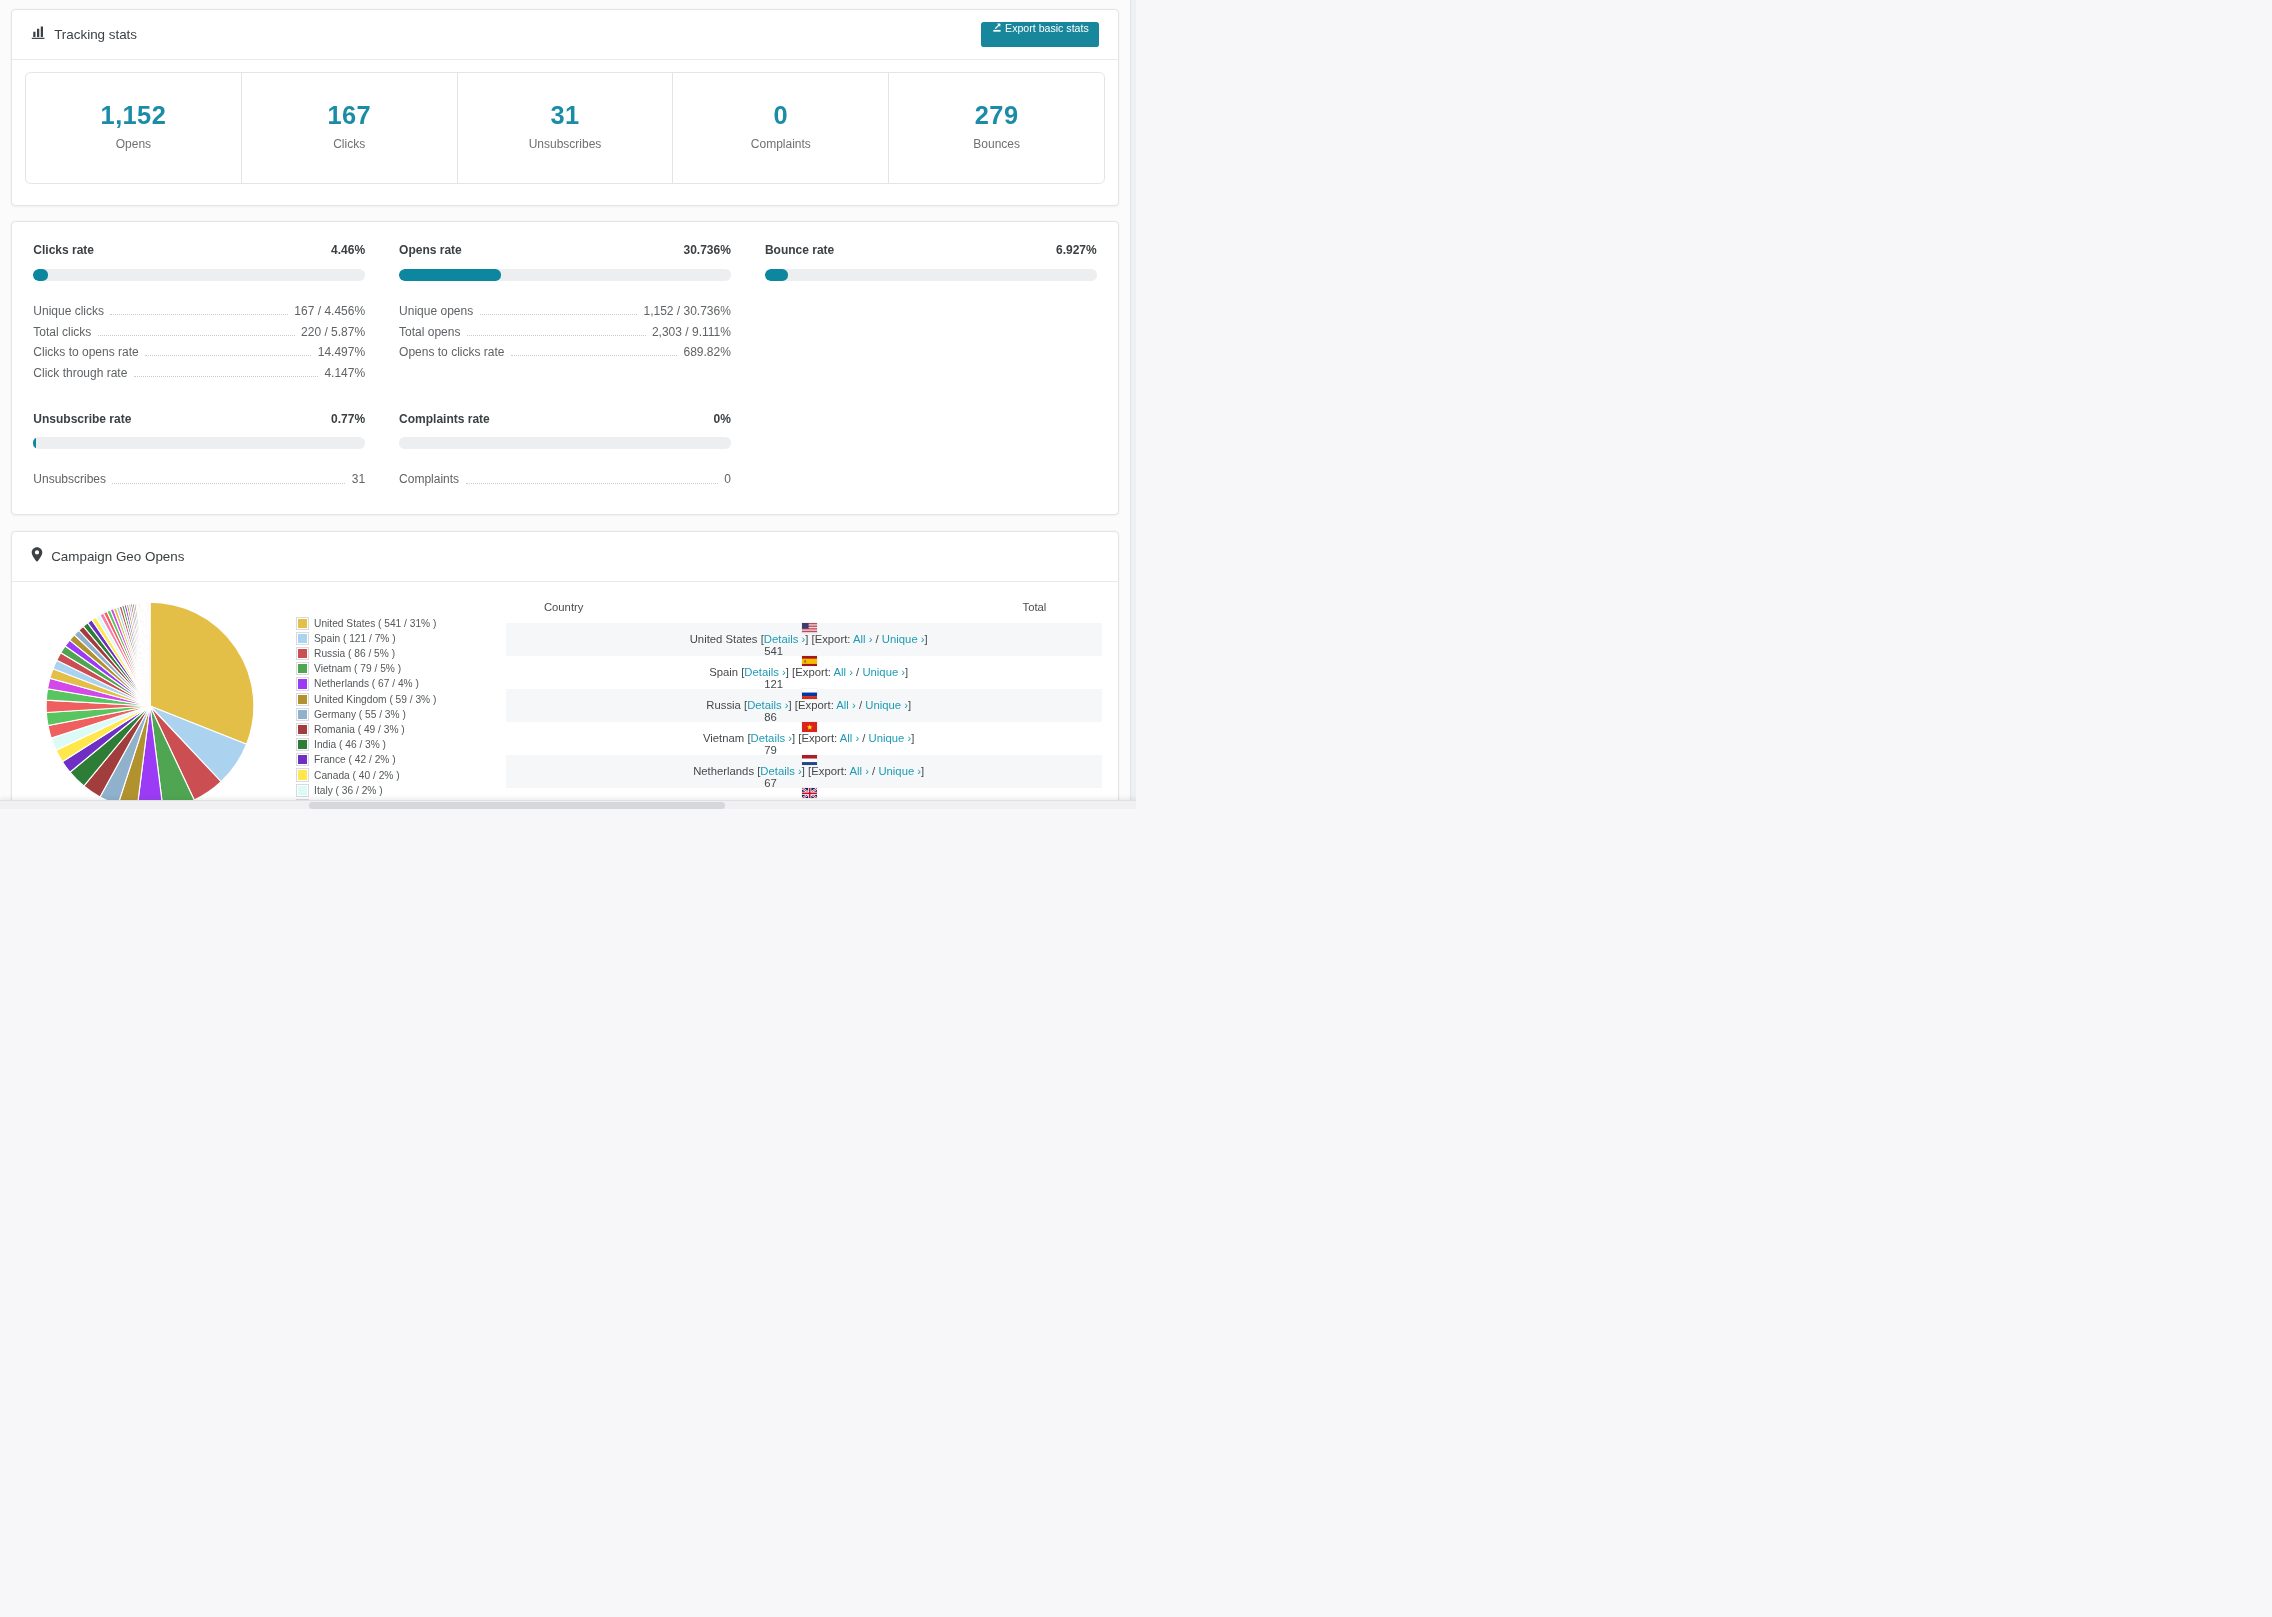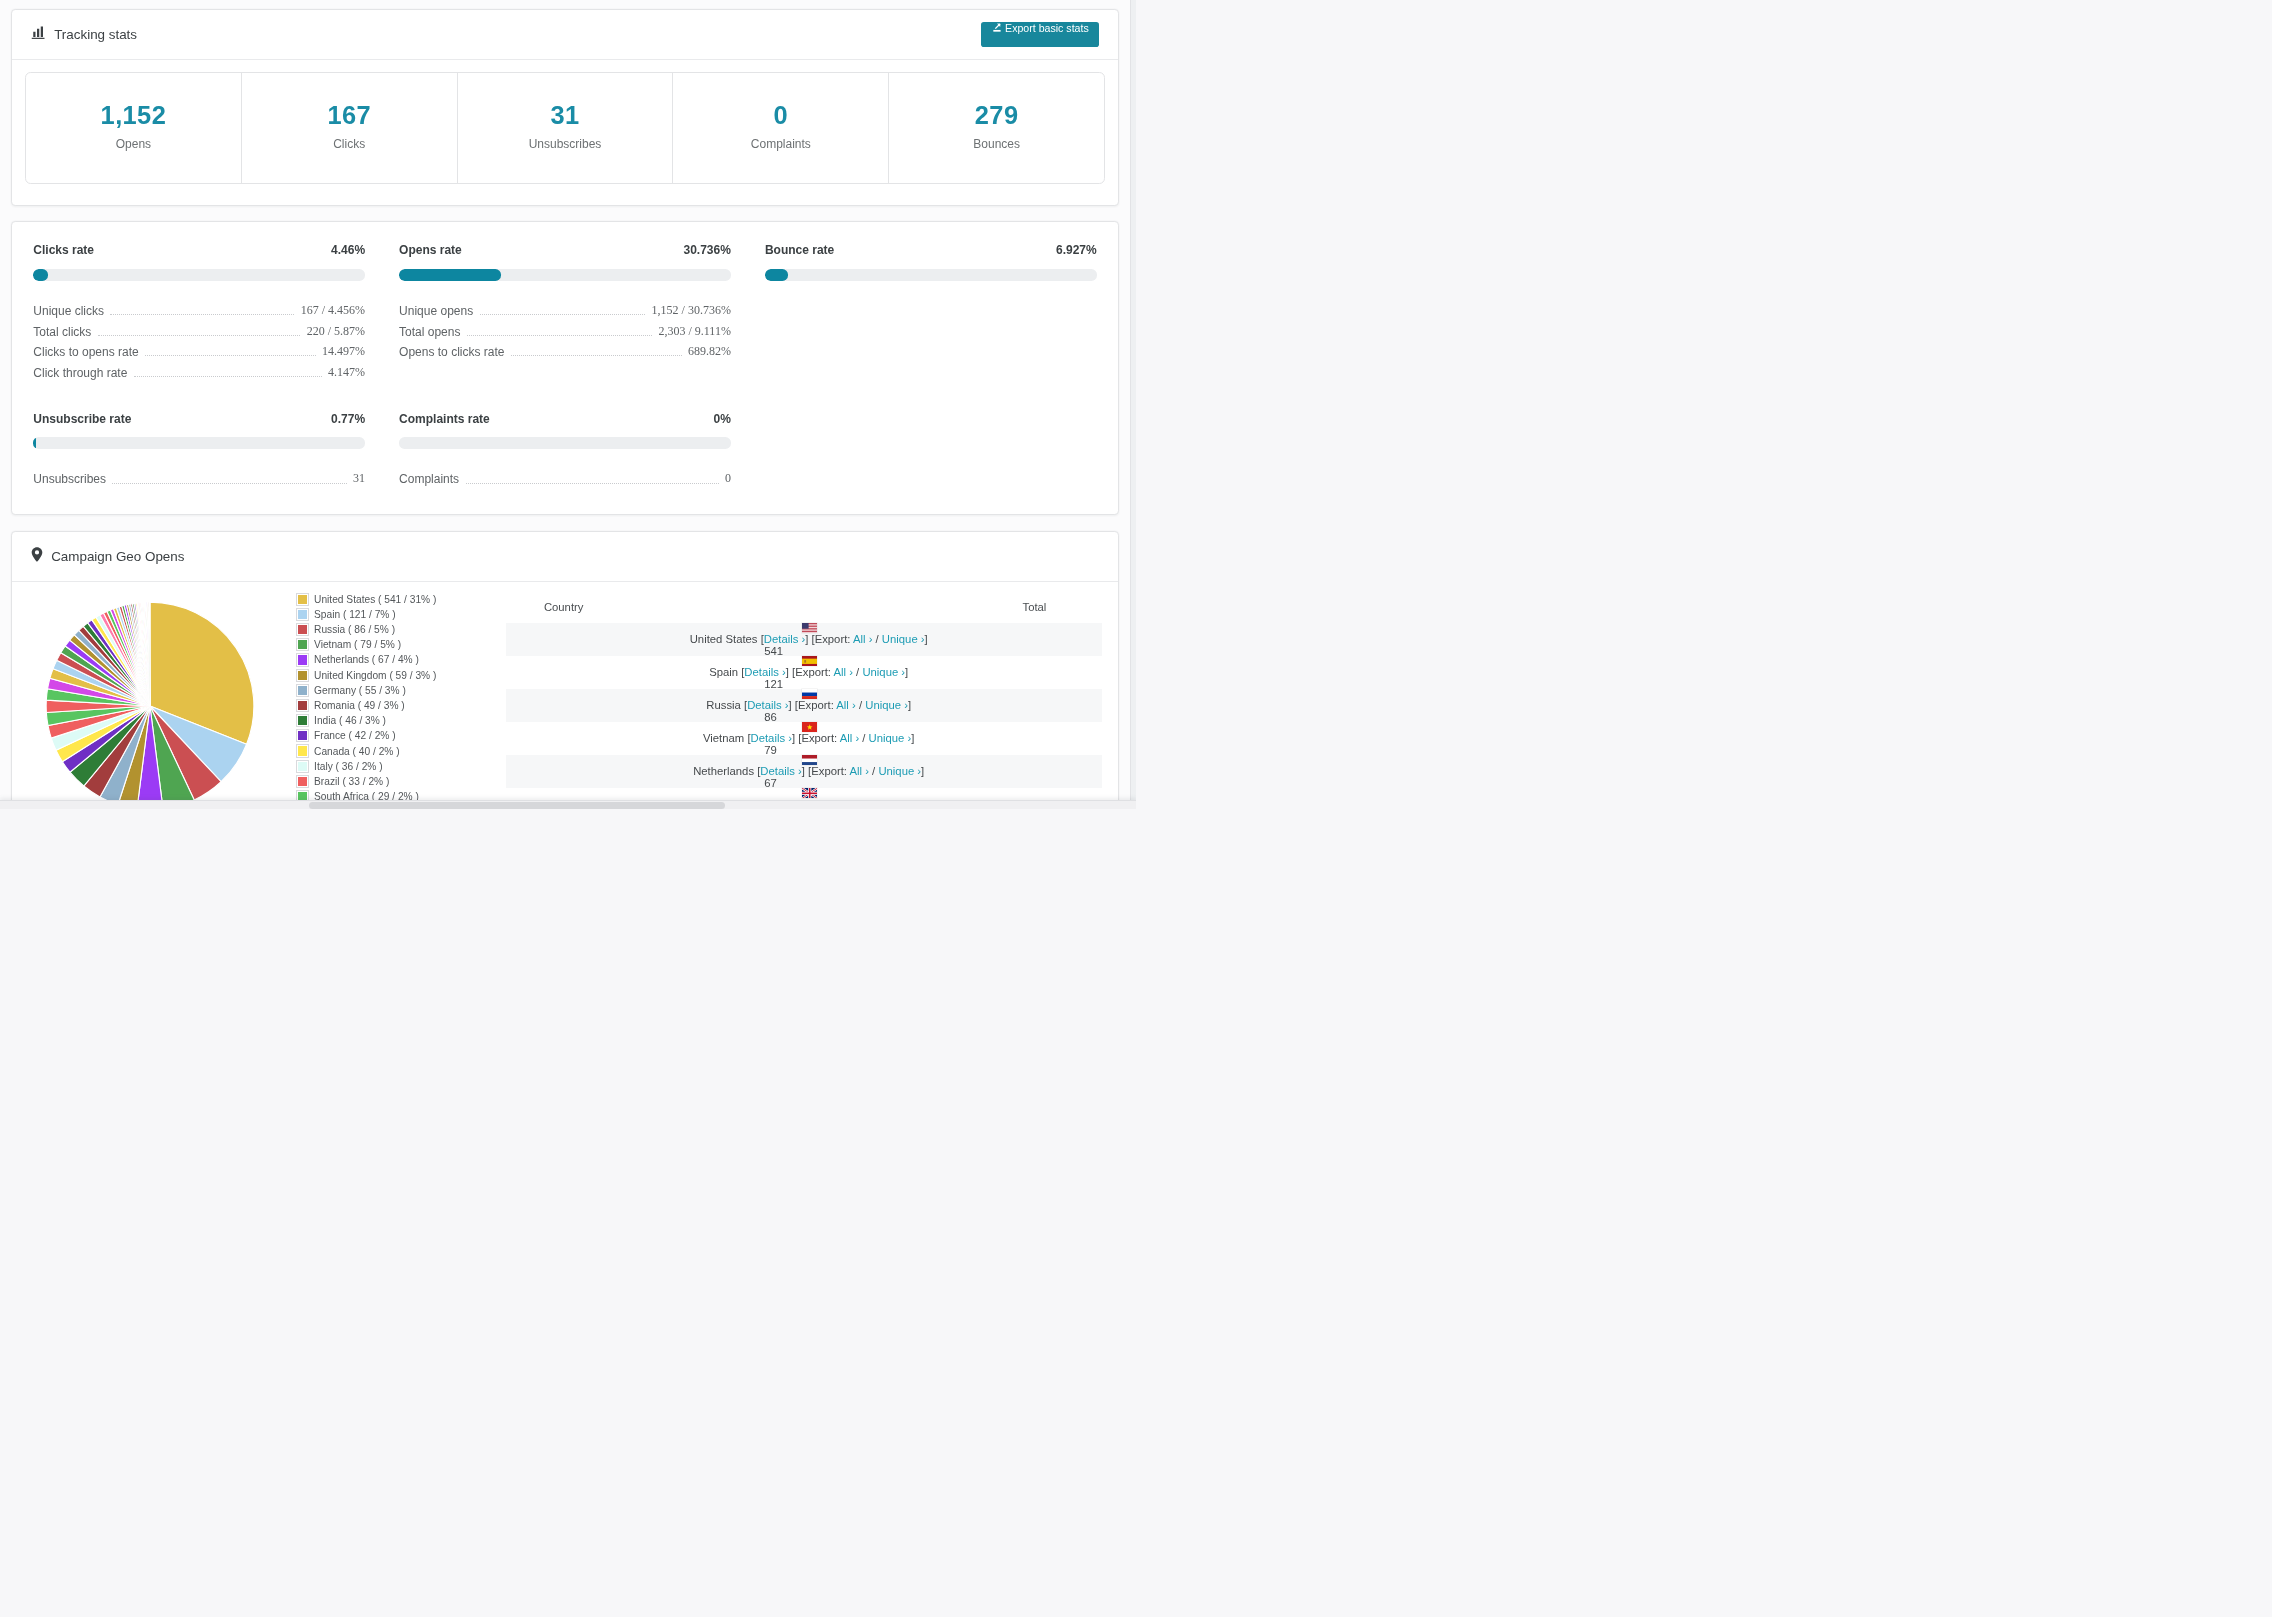--- a/index.html
+++ b/index.html
@@ -55,27 +55,27 @@
   .rate-value { font-size:12px; font-weight:bold; color:#3b4043; }
   .rate-track {
     margin-top:11.3px; height:12px; border-radius:5.6px; background:#eceef0;
     overflow:hidden; position:relative;
   }
   .rate-fill { position:absolute; left:0; top:0; bottom:0; background:#0d86a0; border-radius:5.6px; }
   .rate-rows { margin-top:17px; }
   .rate-row { display:flex; align-items:flex-end; font-size:12px; color:#5f6366; height:20.5px; }
   .rate-row .r-label { white-space:nowrap; }
   .rate-row .leader { flex:1; border-bottom:1.4px dotted #c9cbce; margin:0 6.4px 2.8px; }
-  .rate-row .r-value { white-space:nowrap;font-family:Liberation Serif, serif; }
+  .rate-row .r-value { white-space:nowrap; }
 
   
   .card-geo { margin-top:15.5px; height:288px; overflow:hidden; }
   .geo-body { display:flex; align-items:flex-start; padding:0 10.6px; }
   .pie-wrap { margin:18.4px 0 0 21px; width:212px; height:212px; }
-  .legend { margin:12px 0 0 42px; width:173px; }
+  .legend { margin:36px 0 0 42px; width:173px; }
   .legend-item { display:flex; align-items:center; gap:7px; margin-bottom:4.2px; cursor:pointer; }
   .legend-swatch {
     width:9.2px; height:9.2px; flex:0 0 auto;
     outline:0.7px solid #d9dadd; outline-offset:1.4px;
   }
   .legend-text { font-size:10.2px; color:#53575a; white-space:nowrap; }
 
   .geo-table { flex:1; margin-left:35px; margin-right:5.6px; margin-top:10px; }
   .t-head { display:flex; align-items:center; height:31px; font-size:11.3px; color:#4a4e51; }
   .t-head .th-country { flex:1; padding-left:38px; }

